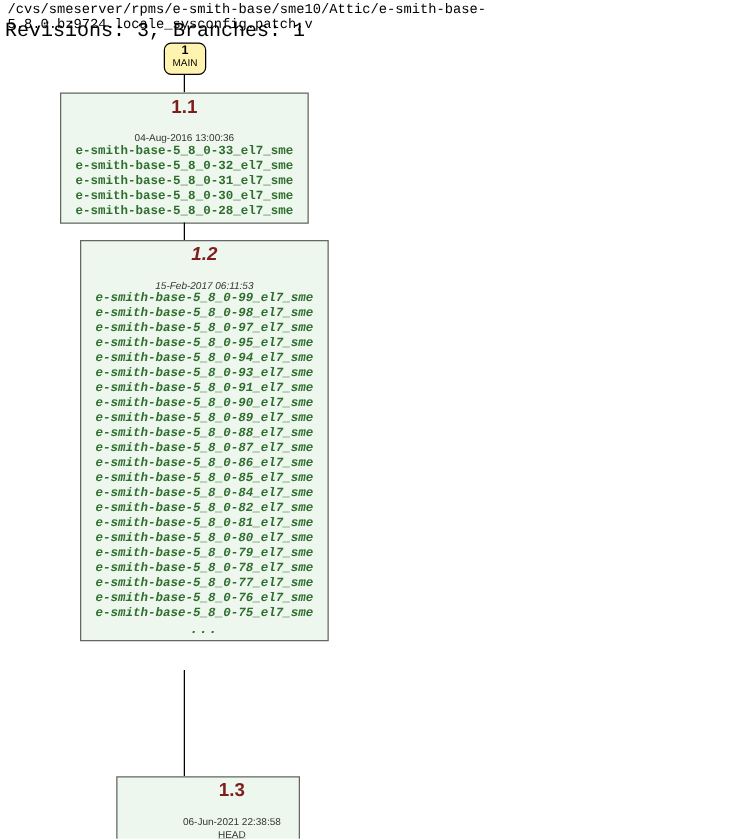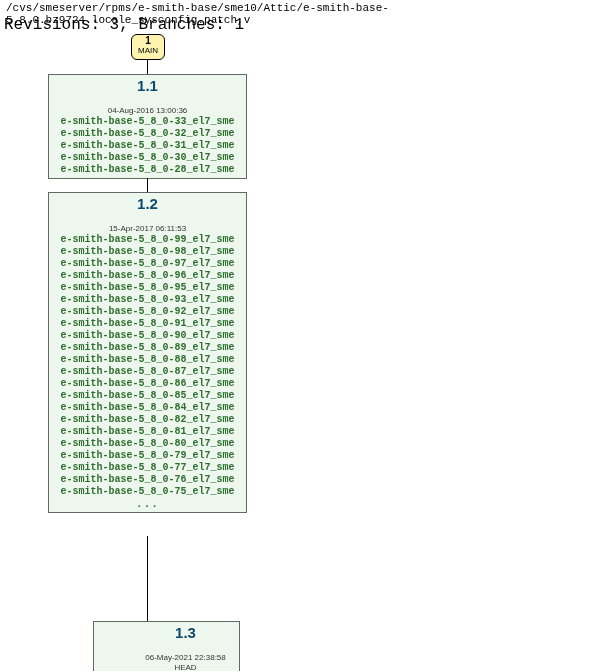--- a/index.html
+++ b/index.html
@@ -51,21 +51,21 @@
     position: absolute;
     background: #eef7ee;
     border: 1px solid #666;
     text-align: center;
     padding: 2px 6px;
   }
   .rev-box .rev-num {
     font-family: Arial, Helvetica, sans-serif;
     font-size: 15px;
     font-weight: bold;
-    color: #0c4a6e;
+    color: #7f1d1d;
   }
   .rev-box .rev-date {
     font-family: Arial, Helvetica, sans-serif;
     font-size: 8px;
     color: #333;
     margin-bottom: 1px;
     margin-top: 12px;
   }
   .tag-list {
     text-align: center;
@@ -118,51 +118,51 @@
       <div>e-smith-base-5_8_0-33_el7_sme</div>
       <div>e-smith-base-5_8_0-32_el7_sme</div>
       <div>e-smith-base-5_8_0-31_el7_sme</div>
       <div>e-smith-base-5_8_0-30_el7_sme</div>
       <div>e-smith-base-5_8_0-28_el7_sme</div>
     </div>
   </div>
 
   <div class="connector-v" style="top:178px; height:14px;"></div>
 
-  <div class="rev-box" style="left:48px; top:192px; width:185px;">
+  <div class="rev-box" style="left:64px; top:192px; width:185px;font-style:italic;">
     <div class="rev-num">1.2</div>
-    <div class="rev-date">15-Apr-2017 06:11:53</div>
+    <div class="rev-date">15-Feb-2017 06:11:53</div>
     <div class="tag-list">
       <div>e-smith-base-5_8_0-99_el7_sme</div>
       <div>e-smith-base-5_8_0-98_el7_sme</div>
       <div>e-smith-base-5_8_0-97_el7_sme</div>
-      <div>e-smith-base-5_8_0-96_el7_sme</div>
       <div>e-smith-base-5_8_0-95_el7_sme</div>
+      <div>e-smith-base-5_8_0-94_el7_sme</div>
       <div>e-smith-base-5_8_0-93_el7_sme</div>
-      <div>e-smith-base-5_8_0-92_el7_sme</div>
       <div>e-smith-base-5_8_0-91_el7_sme</div>
       <div>e-smith-base-5_8_0-90_el7_sme</div>
       <div>e-smith-base-5_8_0-89_el7_sme</div>
       <div>e-smith-base-5_8_0-88_el7_sme</div>
       <div>e-smith-base-5_8_0-87_el7_sme</div>
       <div>e-smith-base-5_8_0-86_el7_sme</div>
       <div>e-smith-base-5_8_0-85_el7_sme</div>
       <div>e-smith-base-5_8_0-84_el7_sme</div>
       <div>e-smith-base-5_8_0-82_el7_sme</div>
       <div>e-smith-base-5_8_0-81_el7_sme</div>
       <div>e-smith-base-5_8_0-80_el7_sme</div>
       <div>e-smith-base-5_8_0-79_el7_sme</div>
+      <div>e-smith-base-5_8_0-78_el7_sme</div>
       <div>e-smith-base-5_8_0-77_el7_sme</div>
       <div>e-smith-base-5_8_0-76_el7_sme</div>
       <div>e-smith-base-5_8_0-75_el7_sme</div>
       <div class="ellipsis">...</div>
     </div>
   </div>
 
   <div class="connector-v" style="top:536px; height:85px;"></div>
 
   <div class="rev-box" style="left:93px; top:621px; width:95px;padding-left:44px;">
     <div class="rev-num">1.3</div>
-    <div class="rev-date">06-May-2021 22:38:58</div>
+    <div class="rev-date">06-Jun-2021 22:38:58</div>
     <div class="branch-tag">HEAD</div>
   </div>
 
 </div>
 
 </body></html>

